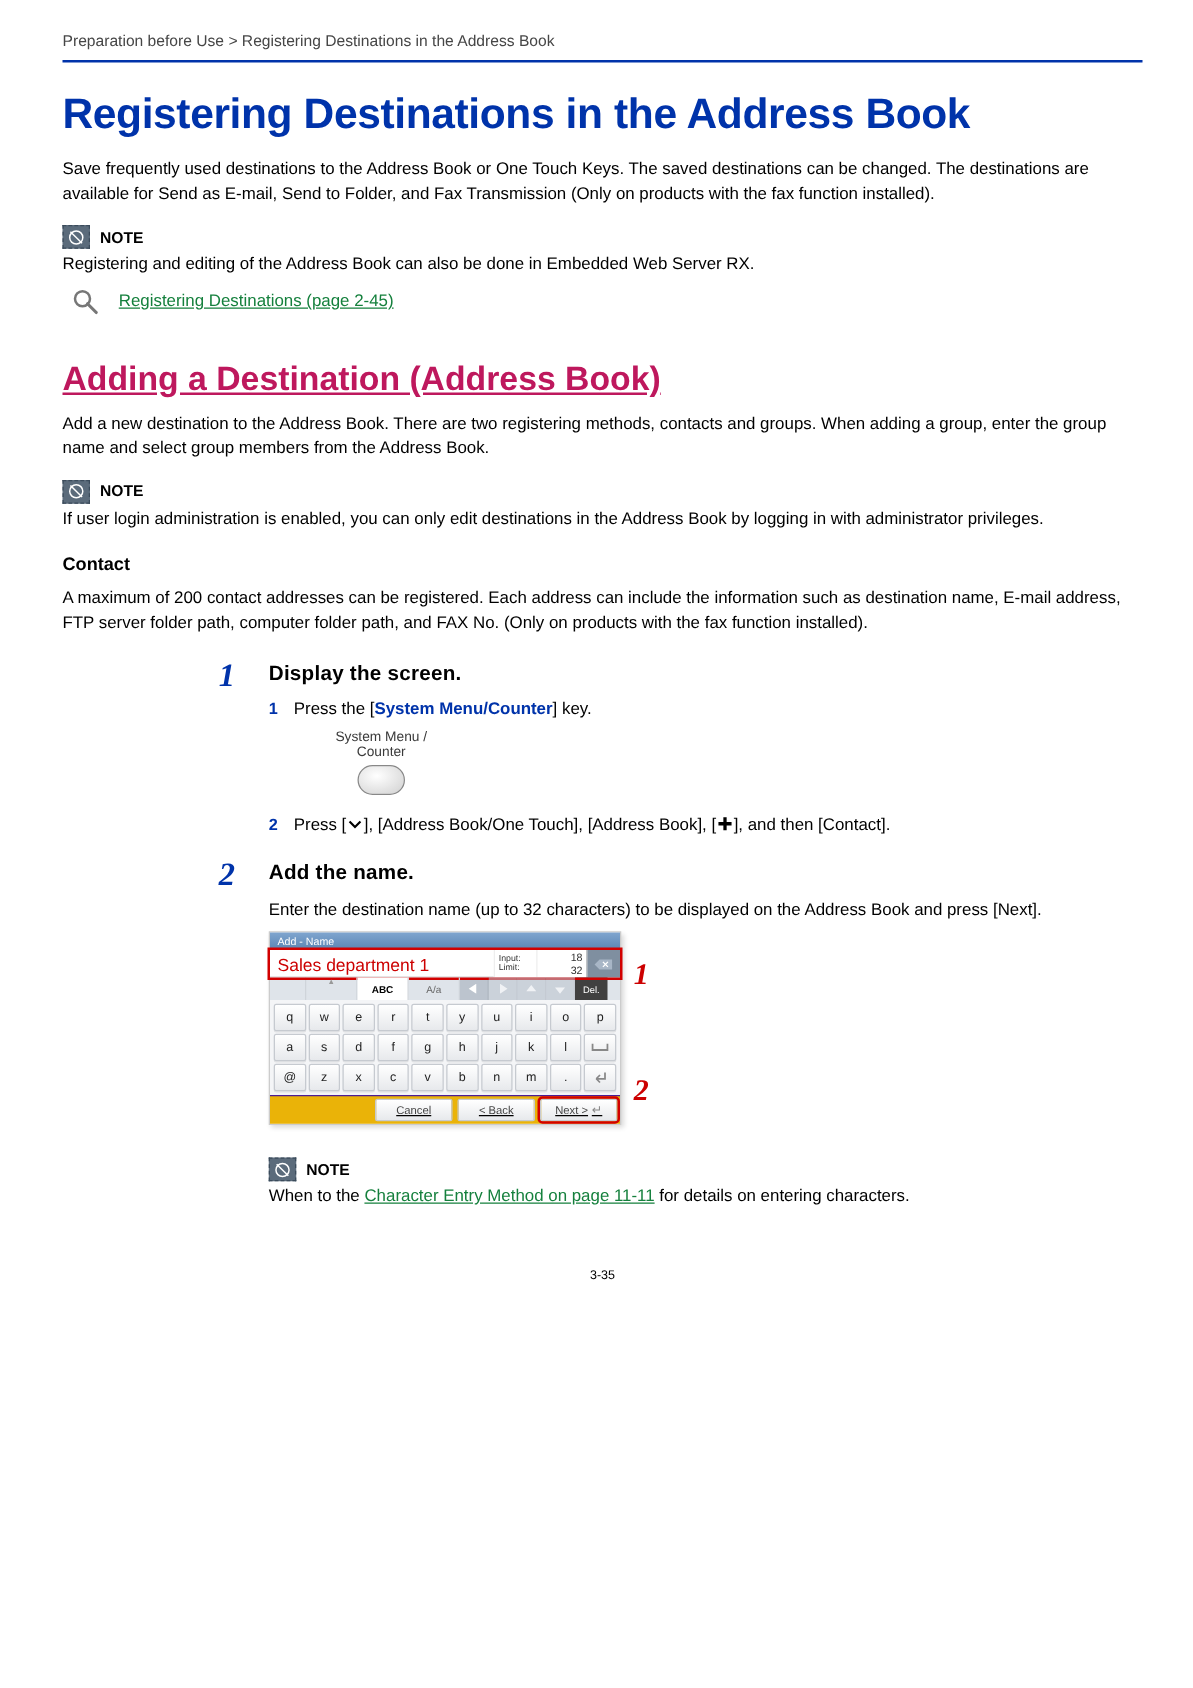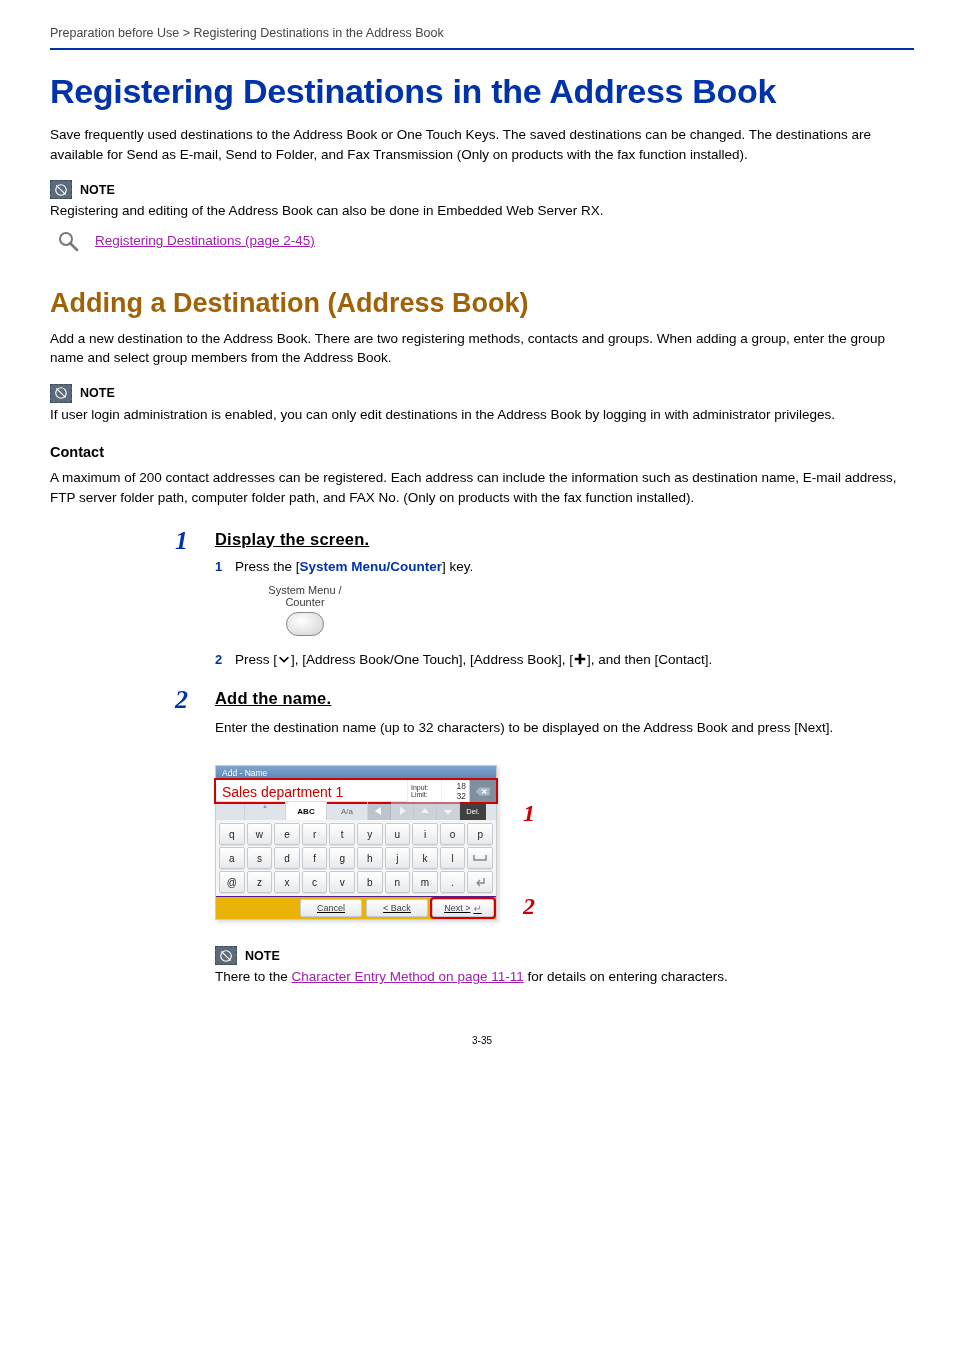--- a/index.html
+++ b/index.html
@@ -21,22 +21,23 @@
   h1.title-main {
     font-size: 34px;
     font-weight: 800;
     color: #0033aa;
     margin: 22px 0 14px 0;
     letter-spacing: -0.3px;
   }
   h2.title-sub {
     font-size: 27px;
     font-weight: 800;
-    color: #a16207;
+    color: #be185d;
     margin: 35px 0 10px 0;
+    text-decoration: underline;
   }
   .body-text {
     font-size: 13.5px;
     line-height: 1.45;
     margin: 8px 0;
   }
   .note-bar {
     display: flex;
     align-items: center;
     gap: 8px;
@@ -55,21 +56,21 @@
     font-weight: bold;
   }
   .ref-row {
     display: flex;
     align-items: center;
     gap: 15px;
     margin: 8px 0 4px 6px;
   }
   .magnifier { width:24px; height:24px; }
   a.link {
-    color: #a21caf;
+    color: #15803d;
     text-decoration: underline;
     font-size: 13.5px;
   }
   .section-heading {
     font-size: 14.5px;
     font-weight: bold;
     margin: 20px 0 8px 0;
   }
   
   .step-block { margin-left: 165px; margin-top: 22px; position: relative; }
@@ -82,21 +83,20 @@
     color: #0033aa;
     font-style: italic;
     font-family: Georgia, 'Times New Roman', serif;
   }
   .step-title {
     font-size: 16.5px;
     font-weight: 800;
     margin: 0 0 10px 0;
     letter-spacing: 0.2px;
     font-family: Arial, sans-serif;
-    text-decoration: underline;
   }
   .substep {
     display: flex;
     gap: 8px;
     margin: 6px 0;
   }
   .substep-num {
     color: #0033aa;
     font-weight: 800;
     font-size: 13px;
@@ -115,21 +115,21 @@
     font-size: 11px; color:#3a3a3a;
     width: 120px;
   }
   .sys-key .oval {
     width:36px; height:22px;
     border:1.5px solid #888; border-radius:12px;
     margin: 4px auto 0 auto;
     background: radial-gradient(ellipse at 40% 35%, #fff, #d0d0d0);
   }
   
-  .kbd-wrap { display:flex; align-items:flex-end; gap:26px; margin-top:28px;}
+  .kbd-wrap { display:flex; align-items:center; gap:10px; margin-top:8px;}
   .kbd {
     width: 280px;
     font-family: Arial, sans-serif;
     font-size: 9.5px;
     box-shadow: 2px 2px 4px rgba(0,0,0,0.15);
     border:1px solid #ccc;
   }
   .kbd-titlebar {
     background: linear-gradient(#7fa5cf, #5b85b3);
     color:#fff;
@@ -142,21 +142,21 @@
   }
   .kbd-input {
     flex:1; padding:4px 6px; color:#c00; font-size:14px;
     border-bottom:1px solid #ddd;
   }
   .kbd-limit {
     width:30px; display:flex; flex-direction:column; justify-content:center;
     font-size:7px; text-align:left; color:#333; border-left:1px solid #eee;
     padding-left: 3px;
   }
-  .kbd-limit-val { width: 18px; text-align:right; font-size:8.5px; padding:0 3px 0 6px;}
+  .kbd-limit-val { width: 18px; text-align:right; font-size:8.5px; padding:0 3px 0 18px;}
   .kbd-del {
     width:26px; background:#7f8fa0;
     display:flex; align-items:center; justify-content:center;
     border-left:1px solid #ccc;
   }
   .kbd-del svg { width:16px; height:11px; }
   .kbd-tabrow {
     display:flex; height:18px; font-size:8px;
     background:#dfe4ea;
   }
@@ -421,19 +421,19 @@
       <div class="note-bar">
         <span class="note-icon">
           <svg viewBox="0 0 24 24">
               <circle cx="12" cy="12" r="9" fill="none" stroke="#fff" stroke-width="2"></circle>
               <line x1="4" y1="4" x2="20" y2="20" stroke="#fff" stroke-width="2"></line>
             </svg>
         </span>
         <span class="note-label">NOTE</span>
       </div>
       <p class="body-text" style="margin-top:2px">
-        <span>There to the </span><a class="link" href="#">Character Entry Method on page 11-11</a><span> for details on entering characters.</span>
+        <span>When to the </span><a class="link" href="#">Character Entry Method on page 11-11</a><span> for details on entering characters.</span>
       </p>
     </div>
   </div>
 
   <div class="page-num">3-35</div>
 </div>
 
 </body></html>

